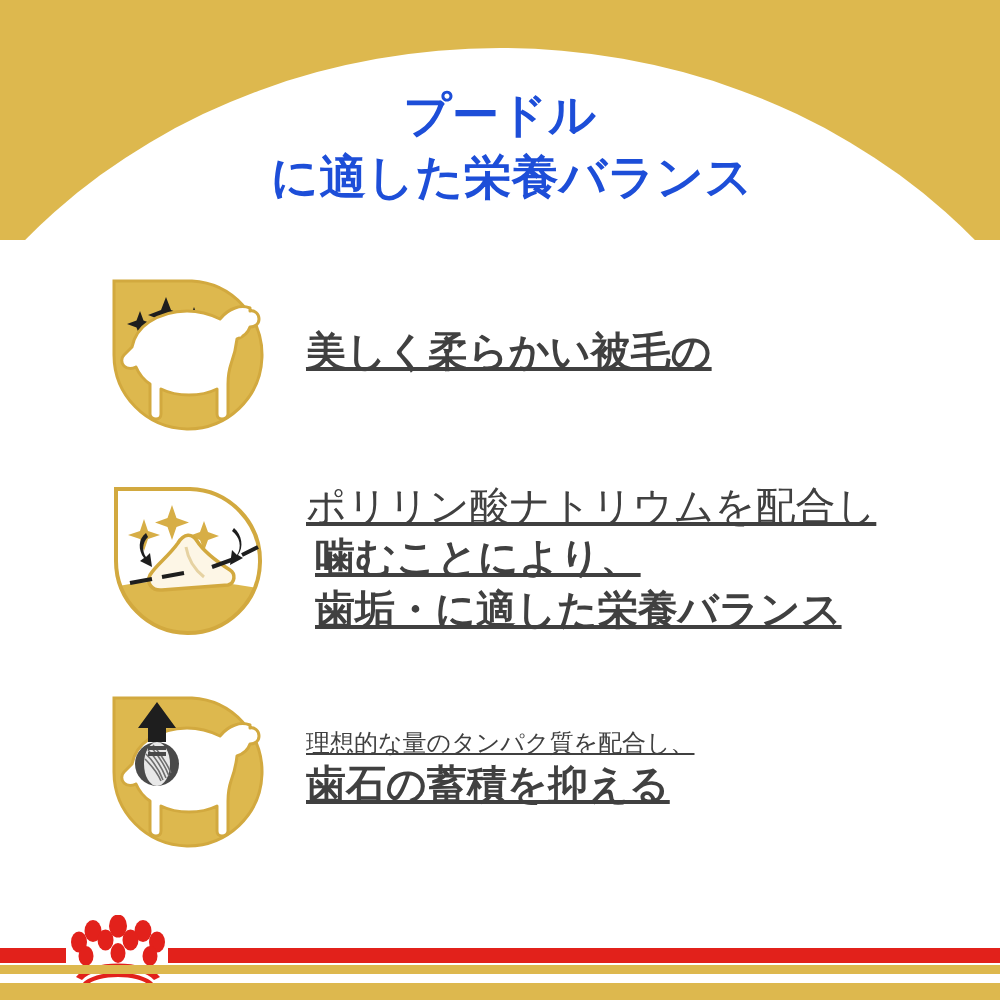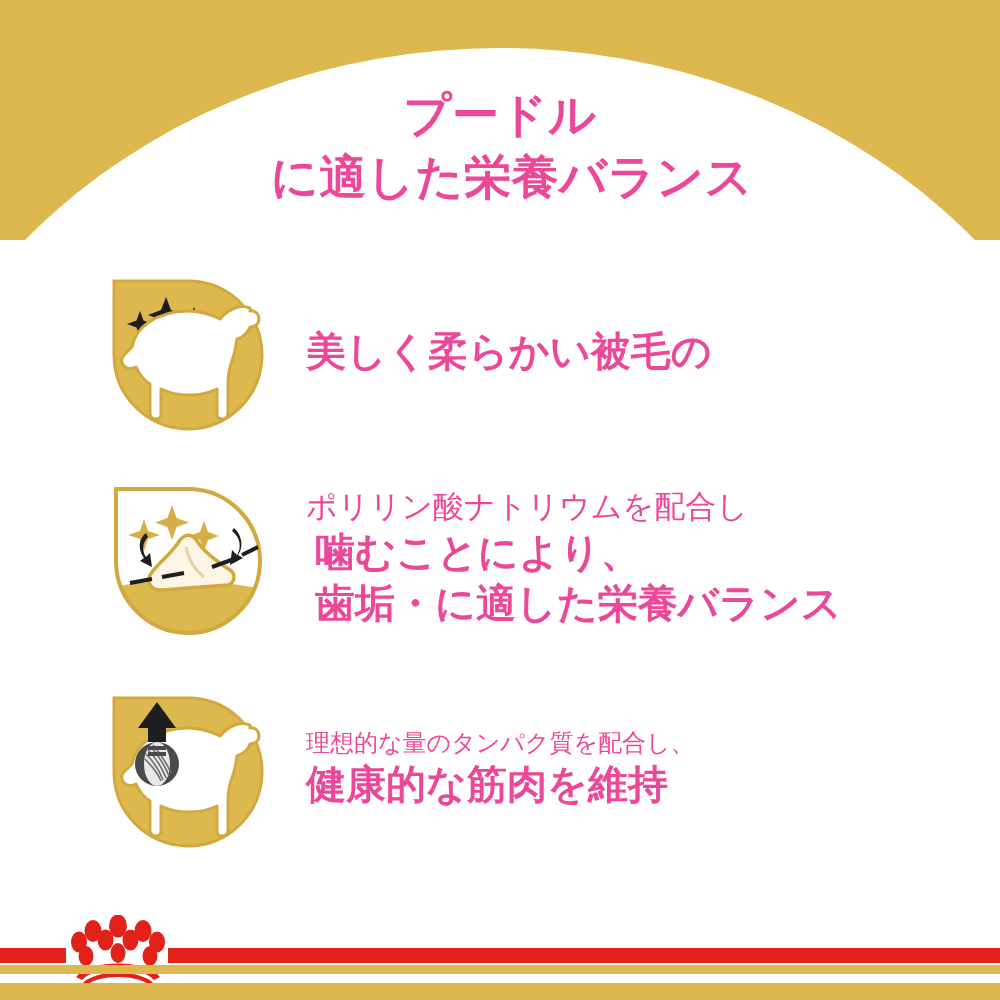--- a/index.html
+++ b/index.html
@@ -45,21 +45,21 @@
 
   .title-block {
     position: absolute;
     left: 0;
     top: 88px;
     width: 1000px;
     text-align: center;
     z-index: 5;
   }
   .title-line {
-    color: #ec4899;
+    color: #1d4ed8;
     font-weight: bold;
     letter-spacing: 0.01em;
     line-height: 1.14;
     white-space: nowrap;
   }
   .title-line-1 { font-size: 47px; }
   .title-line-2 { font-size: 47px; margin-top: 8px; margin-left: 24px; }
 
   
   .features {
@@ -86,29 +86,30 @@
     height: 170px;
     position: relative;
   }
   .feature-icon svg { display: block; }
 
   .feature-text {
     flex: 1 1 auto;
     padding-left: 28px;
   }
   .ft-line {
-    color: #ec4899;
+    color: #404040;
     white-space: nowrap;
     line-height: 1.28;
+    text-decoration: underline;
   }
   .ft-line.light  { font-weight: normal; font-size: 33px; }
   .ft-line.strong { font-weight: bold;   font-size: 40px; }
 
   .row-1 .ft-line.strong { font-size: 40px; }
-  .row-2 .ft-line.light  { font-size: 31px; }
+  .row-2 .ft-line.light  { font-size: 40px; }
   .row-2 .ft-line.strong { font-size: 40px; margin-left: 9px; }
   .row-3 .ft-line.light  { font-size: 24px; }
   .row-3 .ft-line.strong { font-size: 40px; }
 
   
   .footer {
     position: absolute;
     left: 0;
     bottom: 0;
     width: 1000px;
@@ -267,21 +268,21 @@
             <path d="M57 18 L76 44 L66 44 L66 58 L48 58 L48 44 L38 44 Z"></path>
           </g>
           <g fill="#4a4a4a">
             <rect x="48" y="62" width="18" height="4"></rect>
             <rect x="48" y="68" width="18" height="4"></rect>
           </g>
         </svg>
       </div>
       <div class="feature-text">
         <div class="ft-line light">理想的な量のタンパク質を配合し、</div>
-        <div class="ft-line strong">健康的な筋肉を維持</div>
+        <div class="ft-line strong">歯石の蓄積を抑える</div>
       </div>
     </div>
 
   </div>
 
   <div class="footer">
     <div class="red-bar-left"></div>
     <div class="red-bar-right"></div>
     <div class="crown-logo">
       <svg width="112" height="72" viewBox="0 0 112 72" xmlns="http://www.w3.org/2000/svg">

